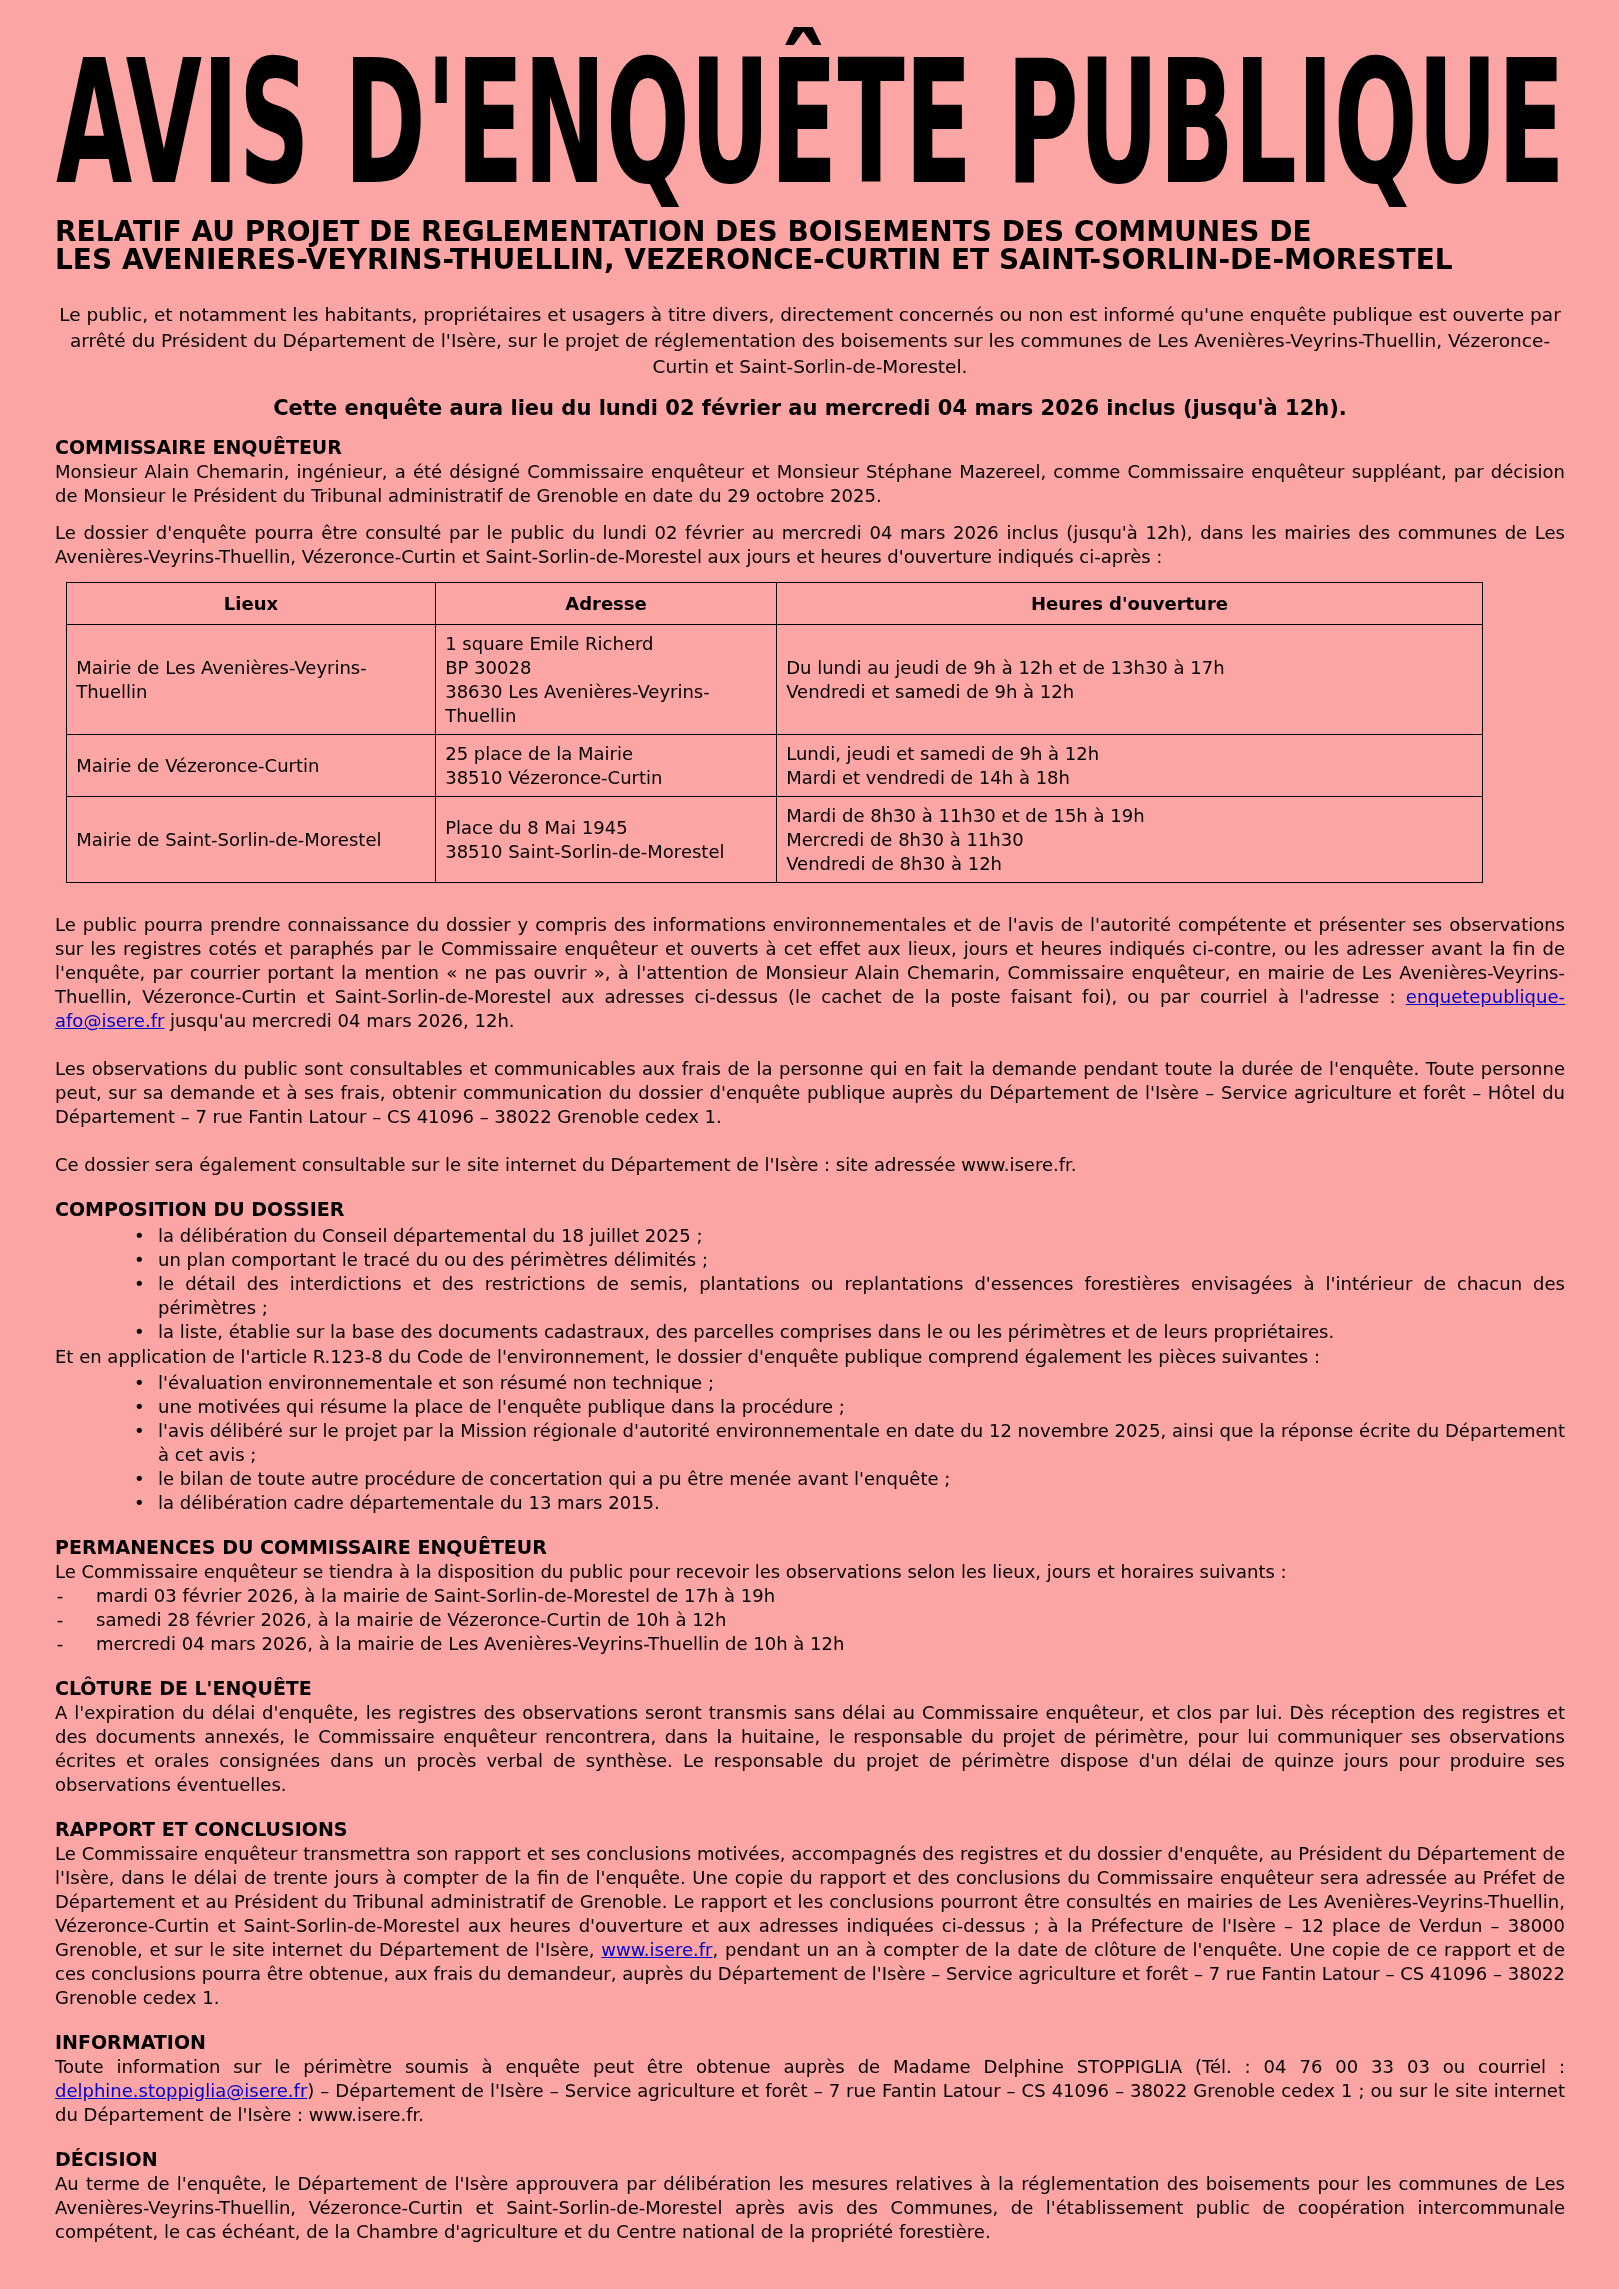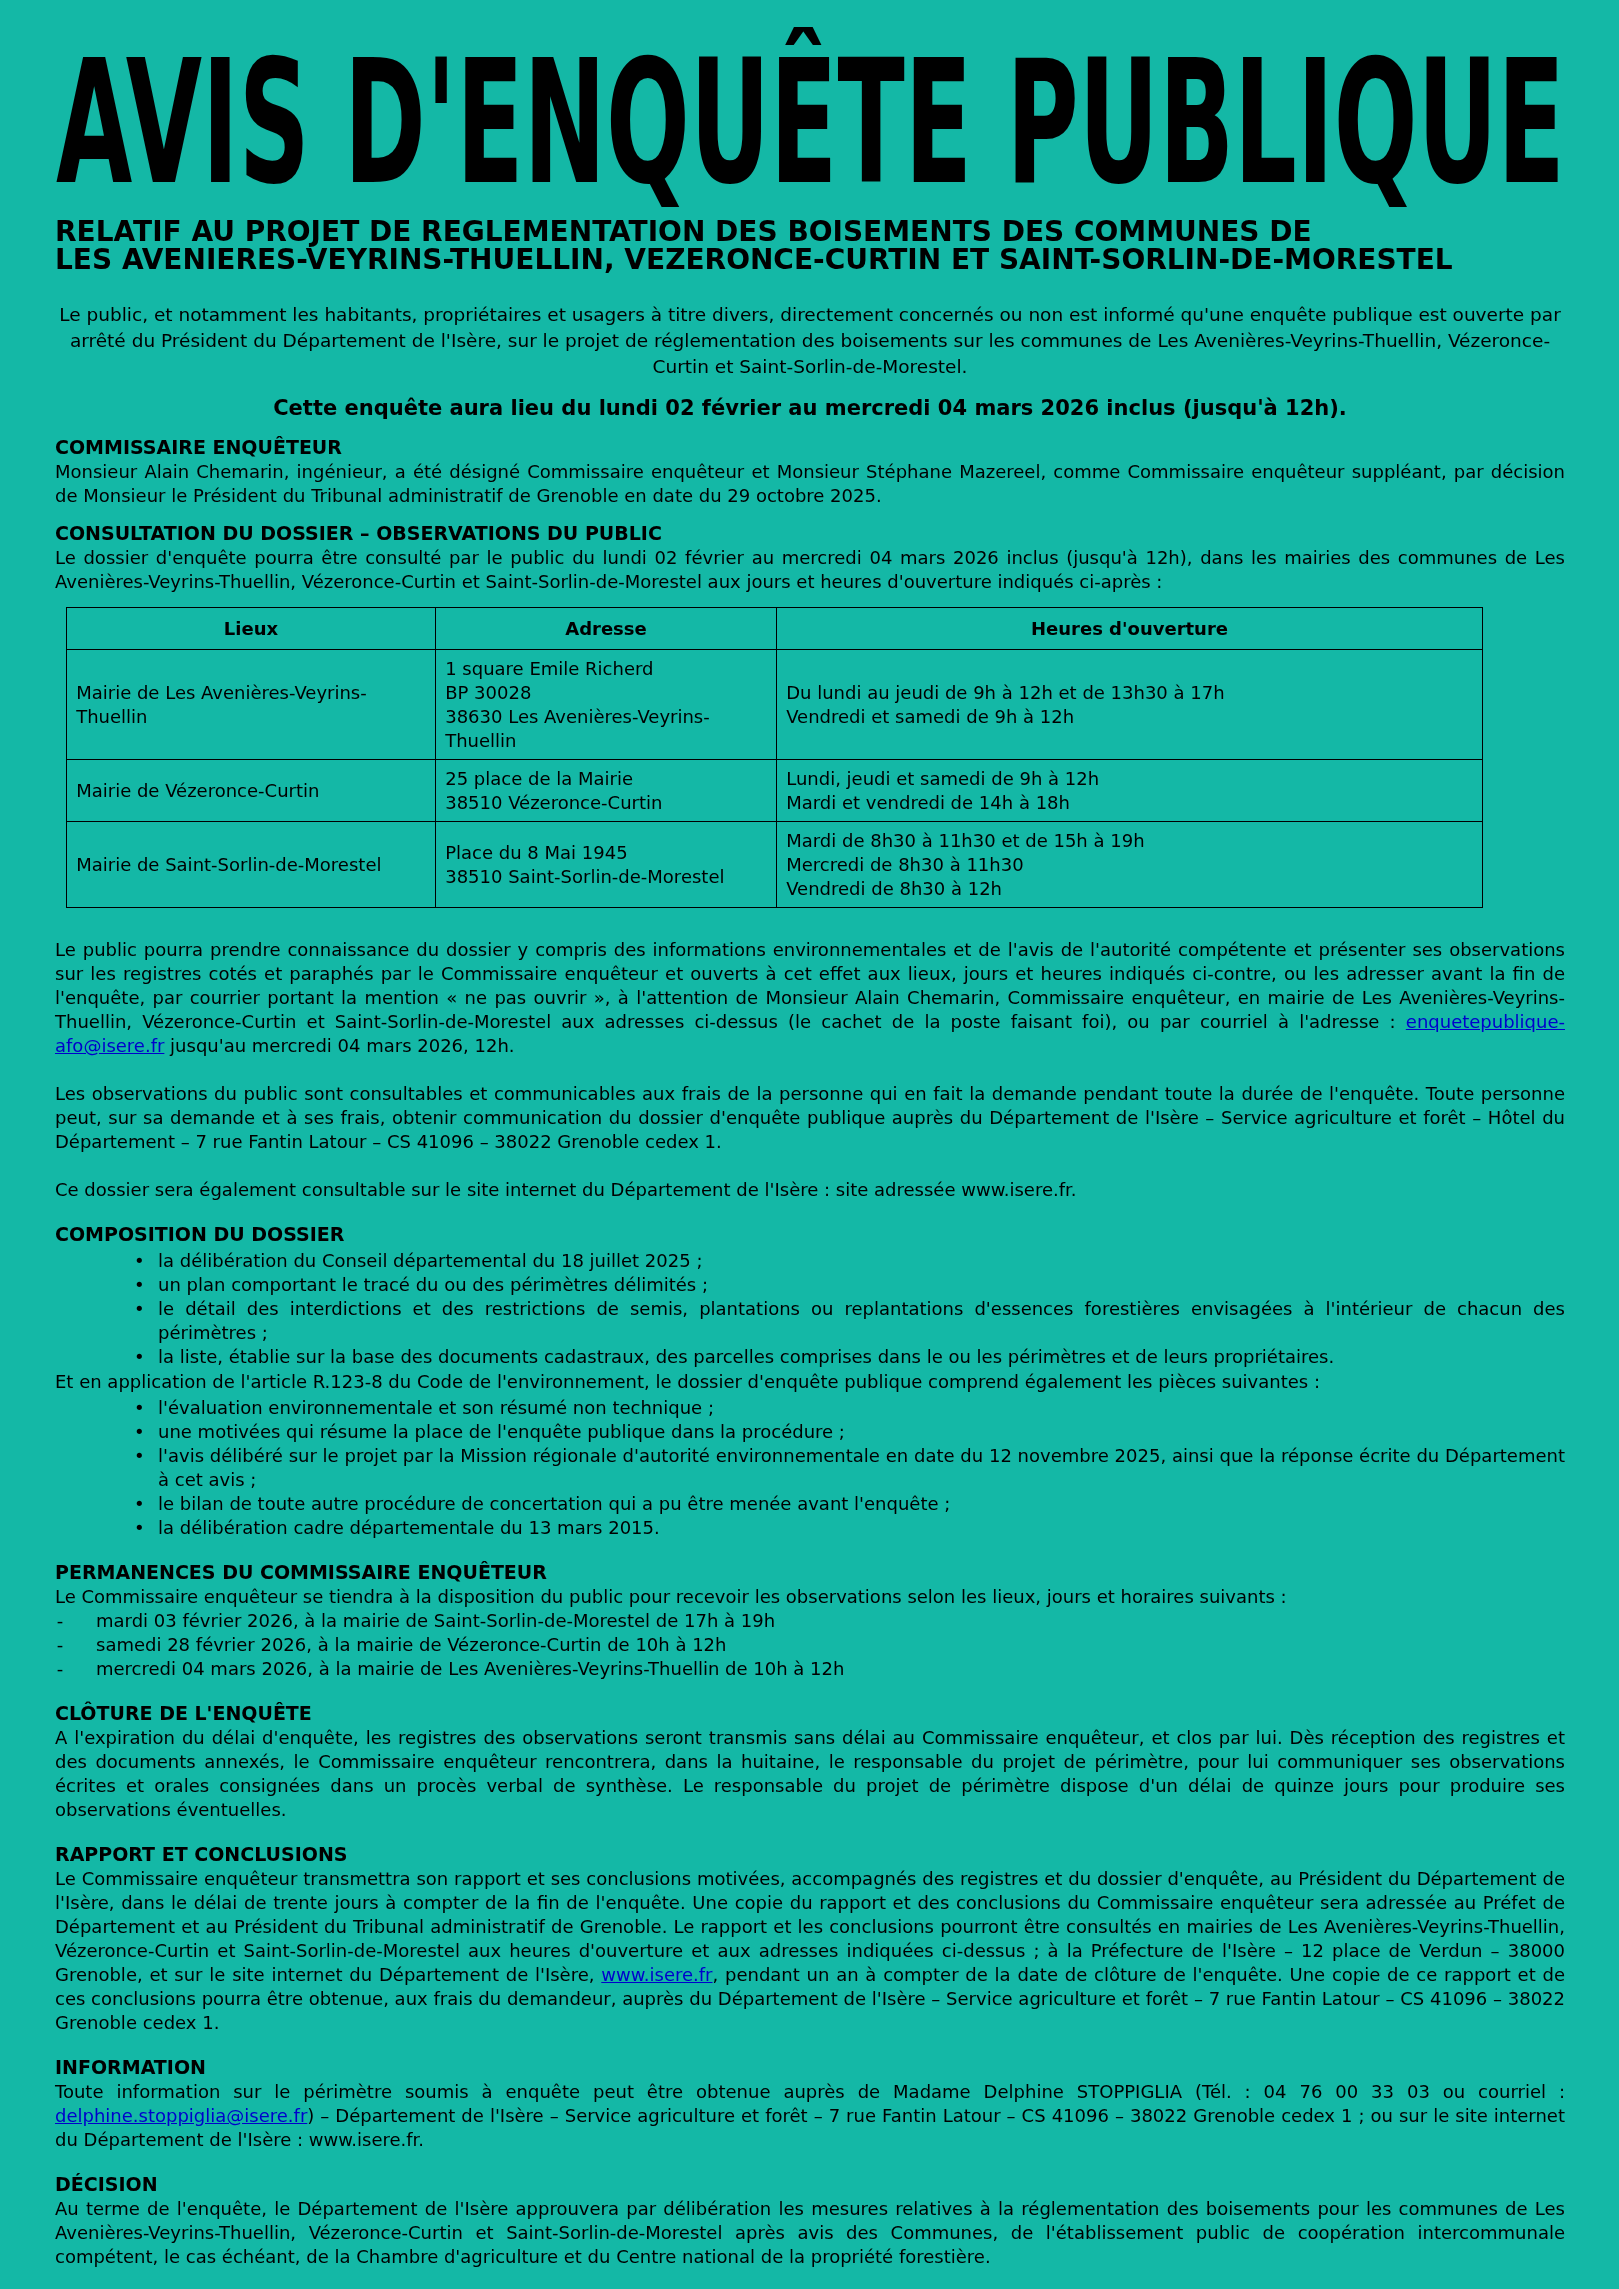--- a/index.html
+++ b/index.html
@@ -4,21 +4,21 @@
 <style>
   * { margin: 0; padding: 0; box-sizing: border-box; }
   html, body { background: #FFFF00; }
   body {
     width: 1620px; height: 2290px;
     font-family: "DejaVu Sans", "Liberation Sans", sans-serif;
     color: #000;
   }
   .page {
     width: 1620px; height: 2290px;
-    background: #14b8a6;
+    background: #fca5a5;
     padding: 20px 55px 24px 55px;
     overflow: hidden;
   }
   .title-wrap { text-align: center; margin: 7.4px 0 9.2px 0; }
   .title-wrap svg { display: block; margin: 0 auto; }
   .subtitle { text-align: left; font-weight: bold; font-size: 28px; line-height: 28px; margin-top: 9.2px; }
   .intro { text-align: center; font-size: 18.5px; line-height: 26px; margin-top: 28px; }
   .dateline { text-align: center; font-weight: bold; font-size: 21px; line-height: 28px; margin-top: 14.8px; }
   p, li { font-size: 18px; line-height: 24px; }
   h2 { font-size: 19px; line-height: 25px; font-weight: bold; }
@@ -64,21 +64,20 @@
   <p class="intro">Le public, et notamment les habitants, propriétaires et usagers à titre divers, directement concernés ou non est informé qu'une enquête publique est ouverte par arrêté du Président du Département de l'Isère, sur le projet de réglementation des boisements sur les communes de Les Avenières-Veyrins-Thuellin, Vézeronce-Curtin et Saint-Sorlin-de-Morestel.</p>
 
   <p class="dateline">Cette enquête aura lieu du lundi 02 février au mercredi 04 mars 2026 inclus (jusqu'à 12h).</p>
 
   <section class="tight">
     <h2>COMMISSAIRE ENQUÊTEUR</h2>
     <p class="just">Monsieur Alain Chemarin, ingénieur, a été désigné Commissaire enquêteur et Monsieur Stéphane Mazereel, comme Commissaire enquêteur suppléant, par décision de Monsieur le Président du Tribunal administratif de Grenoble en date du 29 octobre 2025.</p>
   </section>
 
   <section class="tight">
-    <h2>CONSULTATION DU DOSSIER – OBSERVATIONS DU PUBLIC</h2>
     <p class="just">Le dossier d'enquête pourra être consulté par le public du lundi 02 février au mercredi 04 mars 2026 inclus (jusqu'à 12h), dans les mairies des communes de Les Avenières-Veyrins-Thuellin, Vézeronce-Curtin et Saint-Sorlin-de-Morestel aux jours et heures d'ouverture indiqués ci-après :</p>
 
     <table>
       <colgroup>
           <col class="c1">
           <col class="c2">
           <col class="c3">
         </colgroup>
       <thead>
         <tr>

